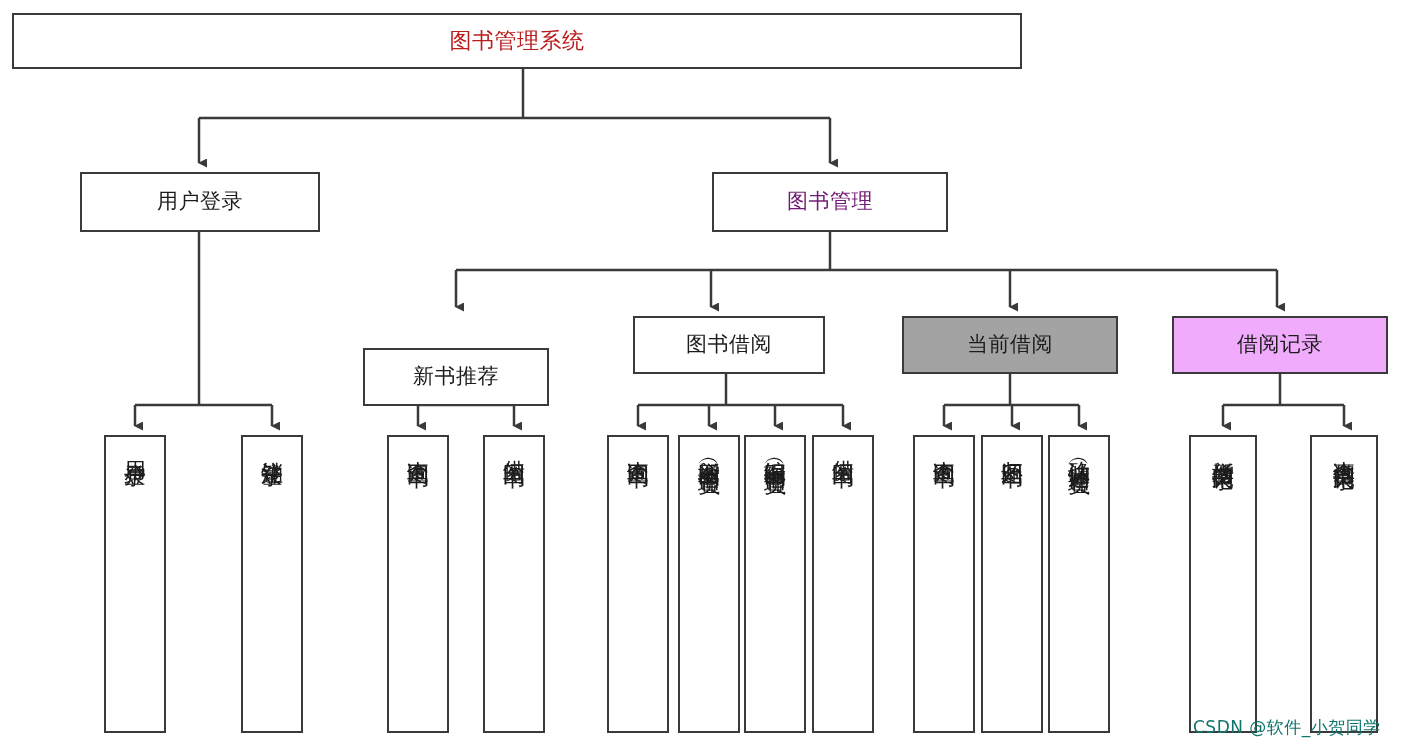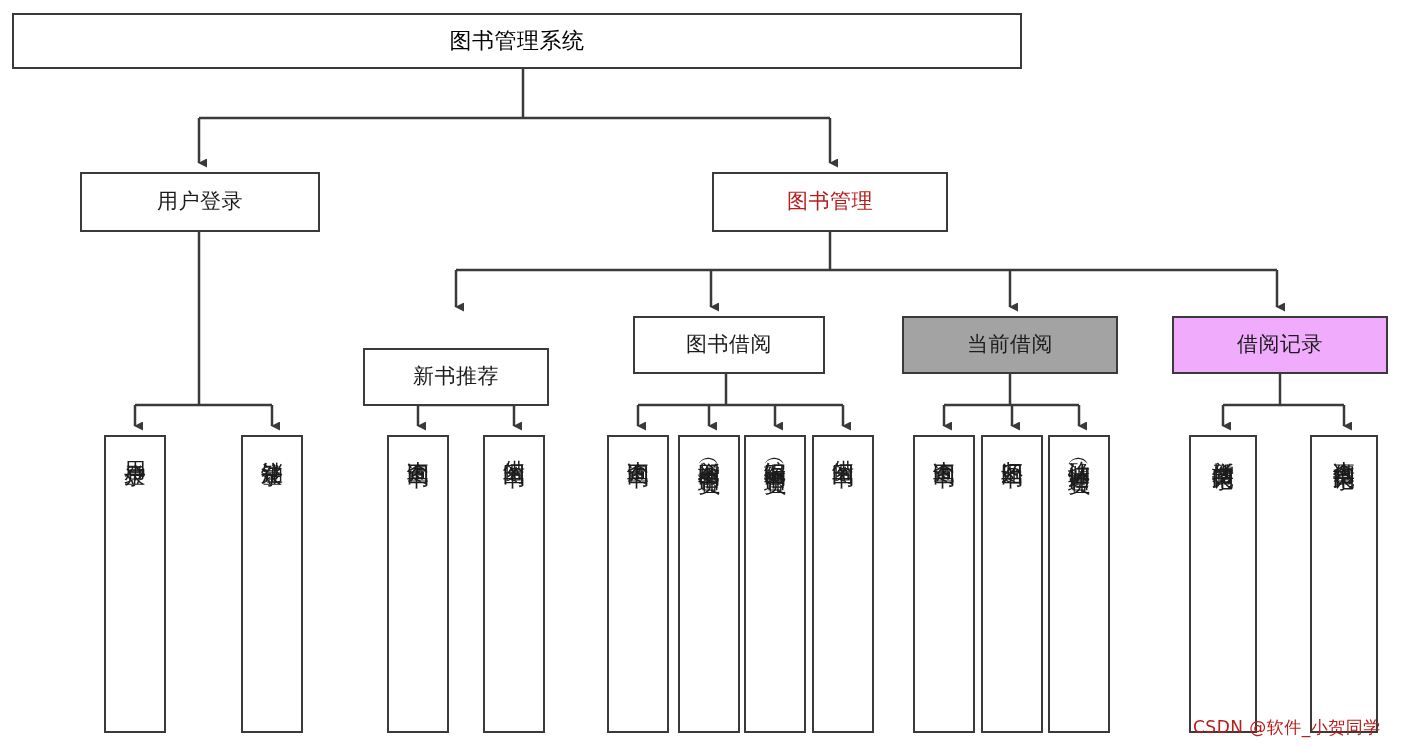--- a/index.html
+++ b/index.html
@@ -58,21 +58,21 @@
   .node.vert .label {
     writing-mode: vertical-rl;
     text-orientation: upright;
     font-size: 22px;
     line-height: 1.0;
     letter-spacing: 2px;
   }
   .watermark {
     position: absolute;
     font-size: 17px;
-    color: #b91c1c;
+    color: #0f766e;
     white-space: nowrap;
     letter-spacing: 0.5px;
     user-select: none;
   }
 </style>
 </head>
 <body>
 
 <div id="canvas">
 
@@ -114,27 +114,27 @@
         <line x1="1079" y1="405" x2="1079" y2="426" marker-end="url(#arrowhead)"></line>
         <line x1="1280" y1="374" x2="1280" y2="405"></line>
         <line x1="1223" y1="405" x2="1344" y2="405"></line>
         <line x1="1223" y1="405" x2="1223" y2="426" marker-end="url(#arrowhead)"></line>
         <line x1="1344" y1="405" x2="1344" y2="426" marker-end="url(#arrowhead)"></line>
       </g>
   </svg>
 
   <div id="node-layer">
       <div class="node horiz root" style="left: 12px; top: 13px; width: 1010px; height: 56px; border-color: rgb(58, 58, 58); background: rgb(255, 255, 255);">
-        <span class="label" style="color: #000000; font-family: Liberation Serif, serif;">图书管理系统</span>
+        <span class="label" style="color: #b91c1c; font-family: Liberation Serif, serif;">图书管理系统</span>
       </div>
       <div class="node horiz" style="left: 80px; top: 172px; width: 240px; height: 60px; border-color: rgb(58, 58, 58); background: rgb(255, 255, 255);">
         <span class="label" style="color: rgb(28, 28, 28);">用户登录</span>
       </div>
       <div class="node horiz" style="left: 712px; top: 172px; width: 236px; height: 60px; border-color: rgb(58, 58, 58); background: rgb(255, 255, 255);">
-        <span class="label" style="color: #b91c1c;">图书管理</span>
+        <span class="label" style="color: #701a75;">图书管理</span>
       </div>
       <div class="node horiz" style="left: 363px; top: 316px; width: 186px; height: 58px; border-color: rgb(58, 58, 58); background: rgb(255, 255, 255); margin-top: 32px;">
         <span class="label" style="color: rgb(28, 28, 28);">新书推荐</span>
       </div>
       <div class="node horiz" style="left: 633px; top: 316px; width: 192px; height: 58px; border-color: rgb(58, 58, 58); background: rgb(255, 255, 255);">
         <span class="label" style="color: rgb(28, 28, 28);">图书借阅</span>
       </div>
       <div class="node horiz" style="left: 902px; top: 316px; width: 216px; height: 58px; border-color: rgb(58, 58, 58); background: #a3a3a3;">
         <span class="label" style="color: rgb(28, 28, 28);">当前借阅</span>
       </div>

